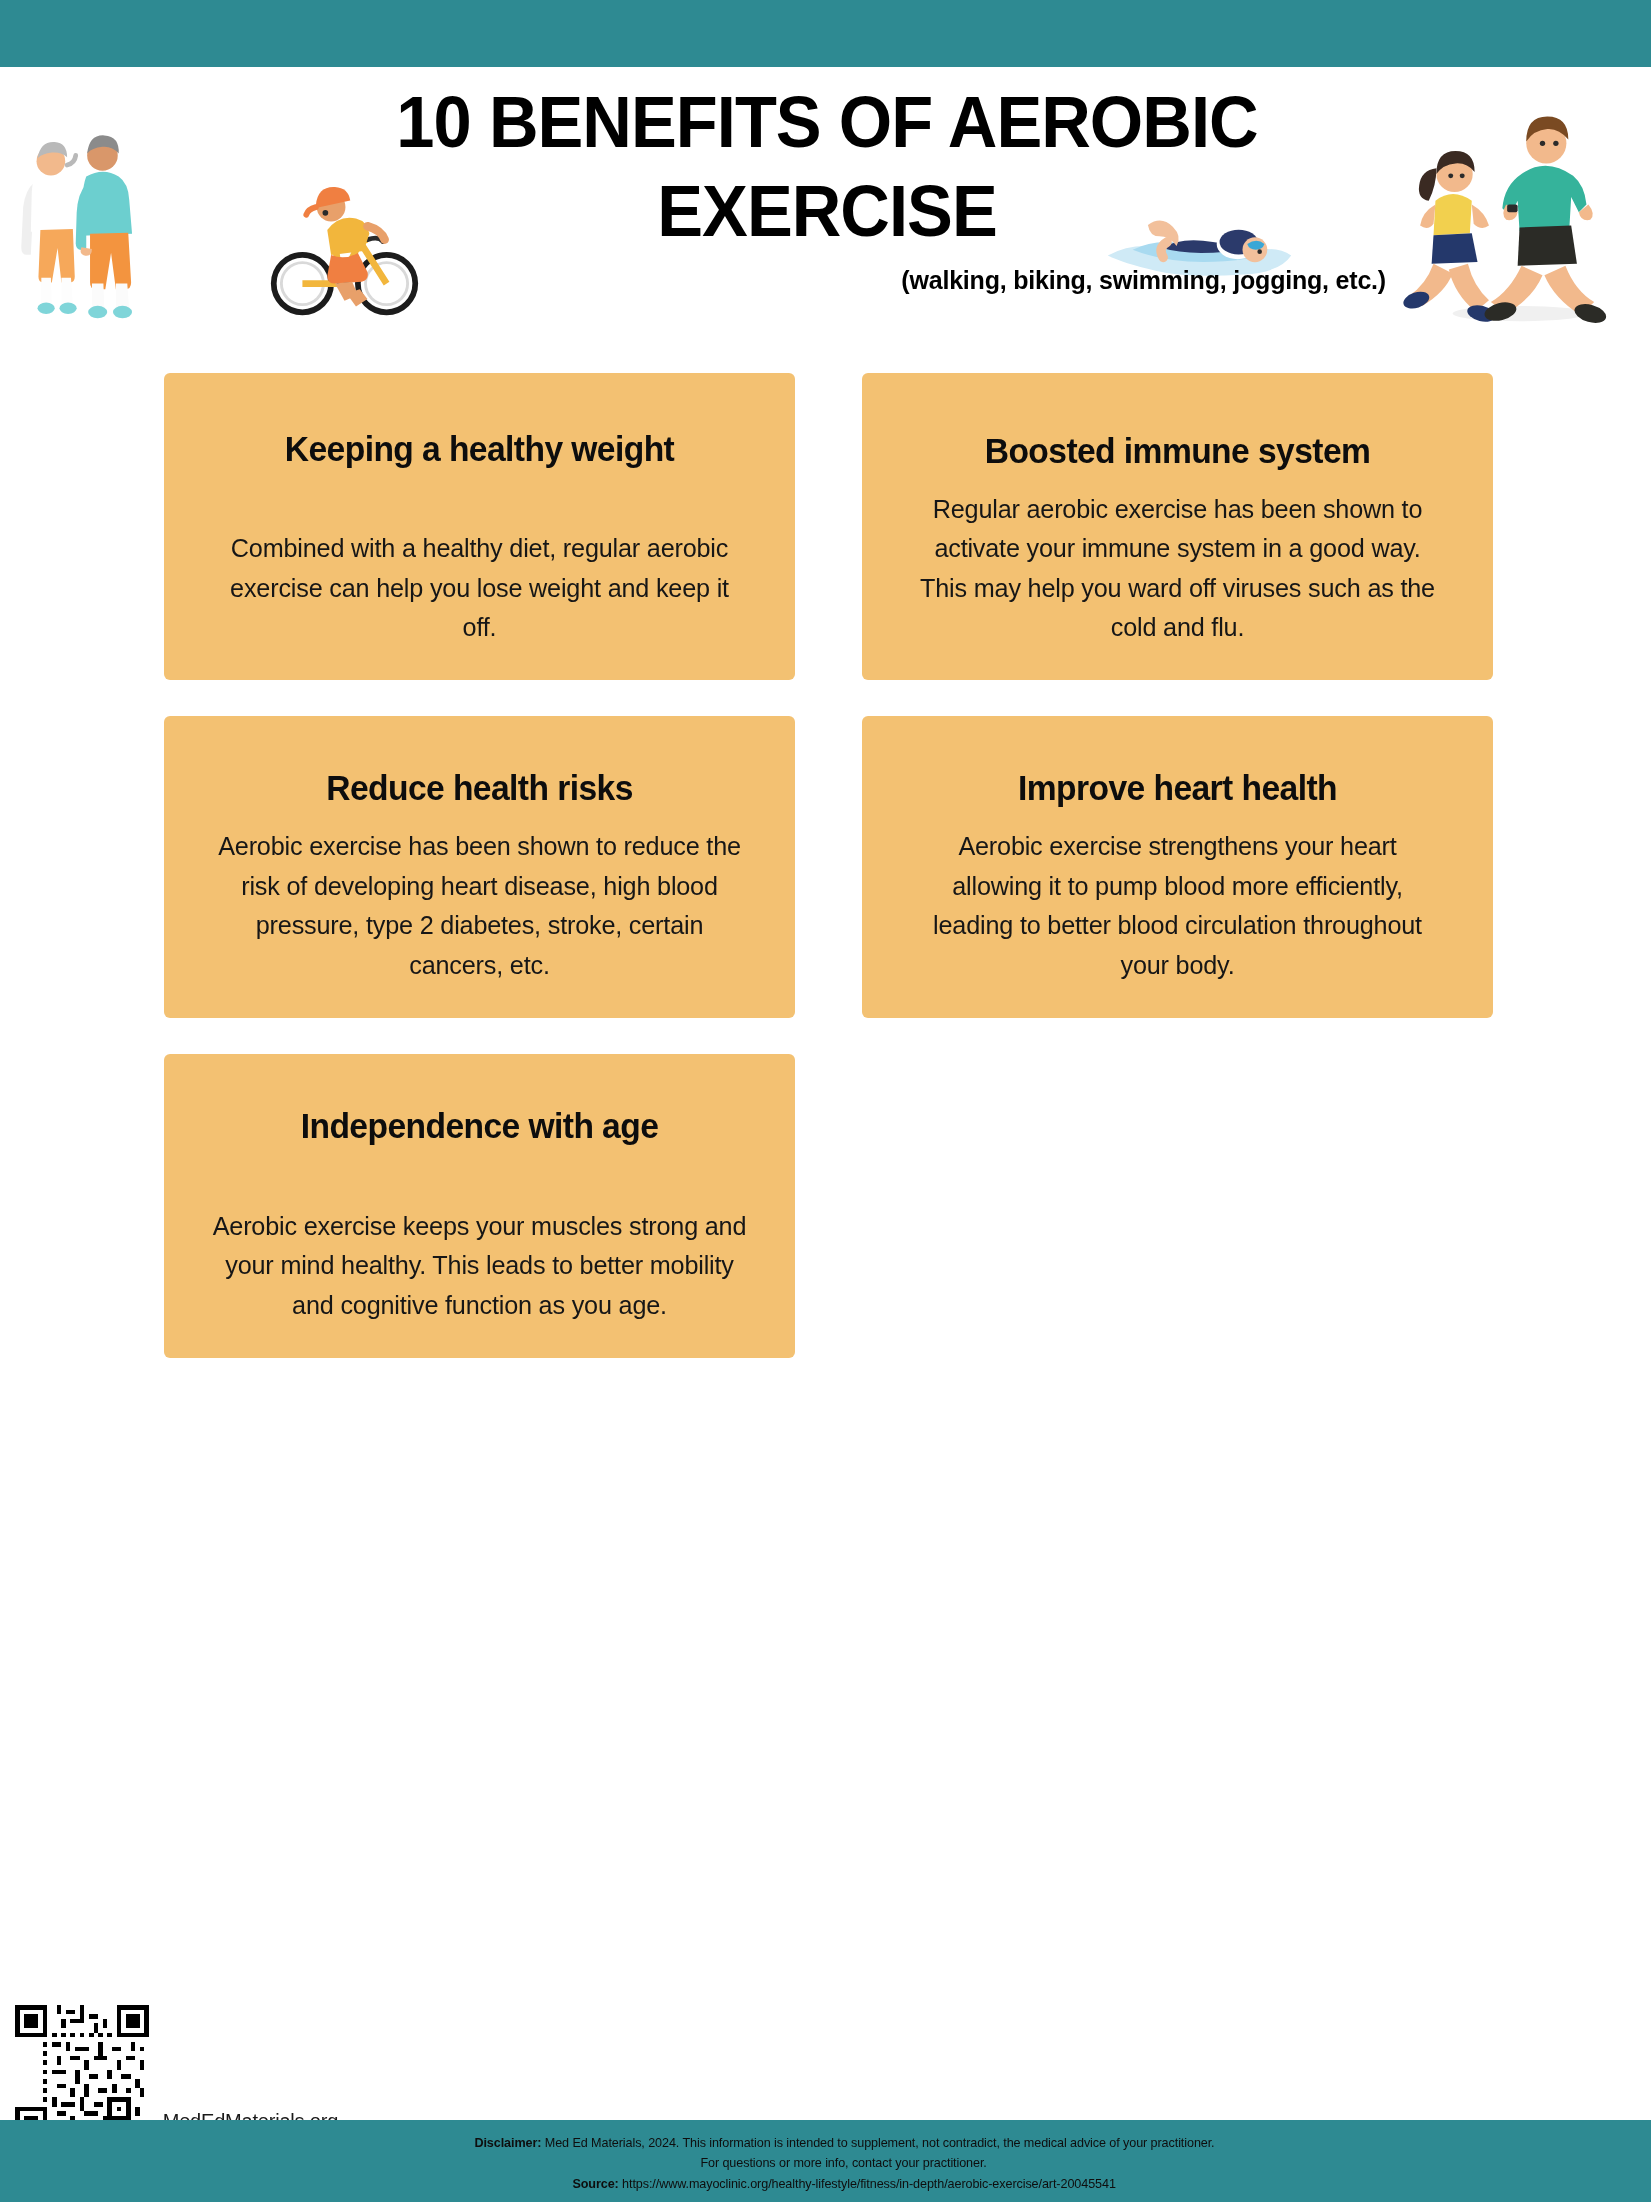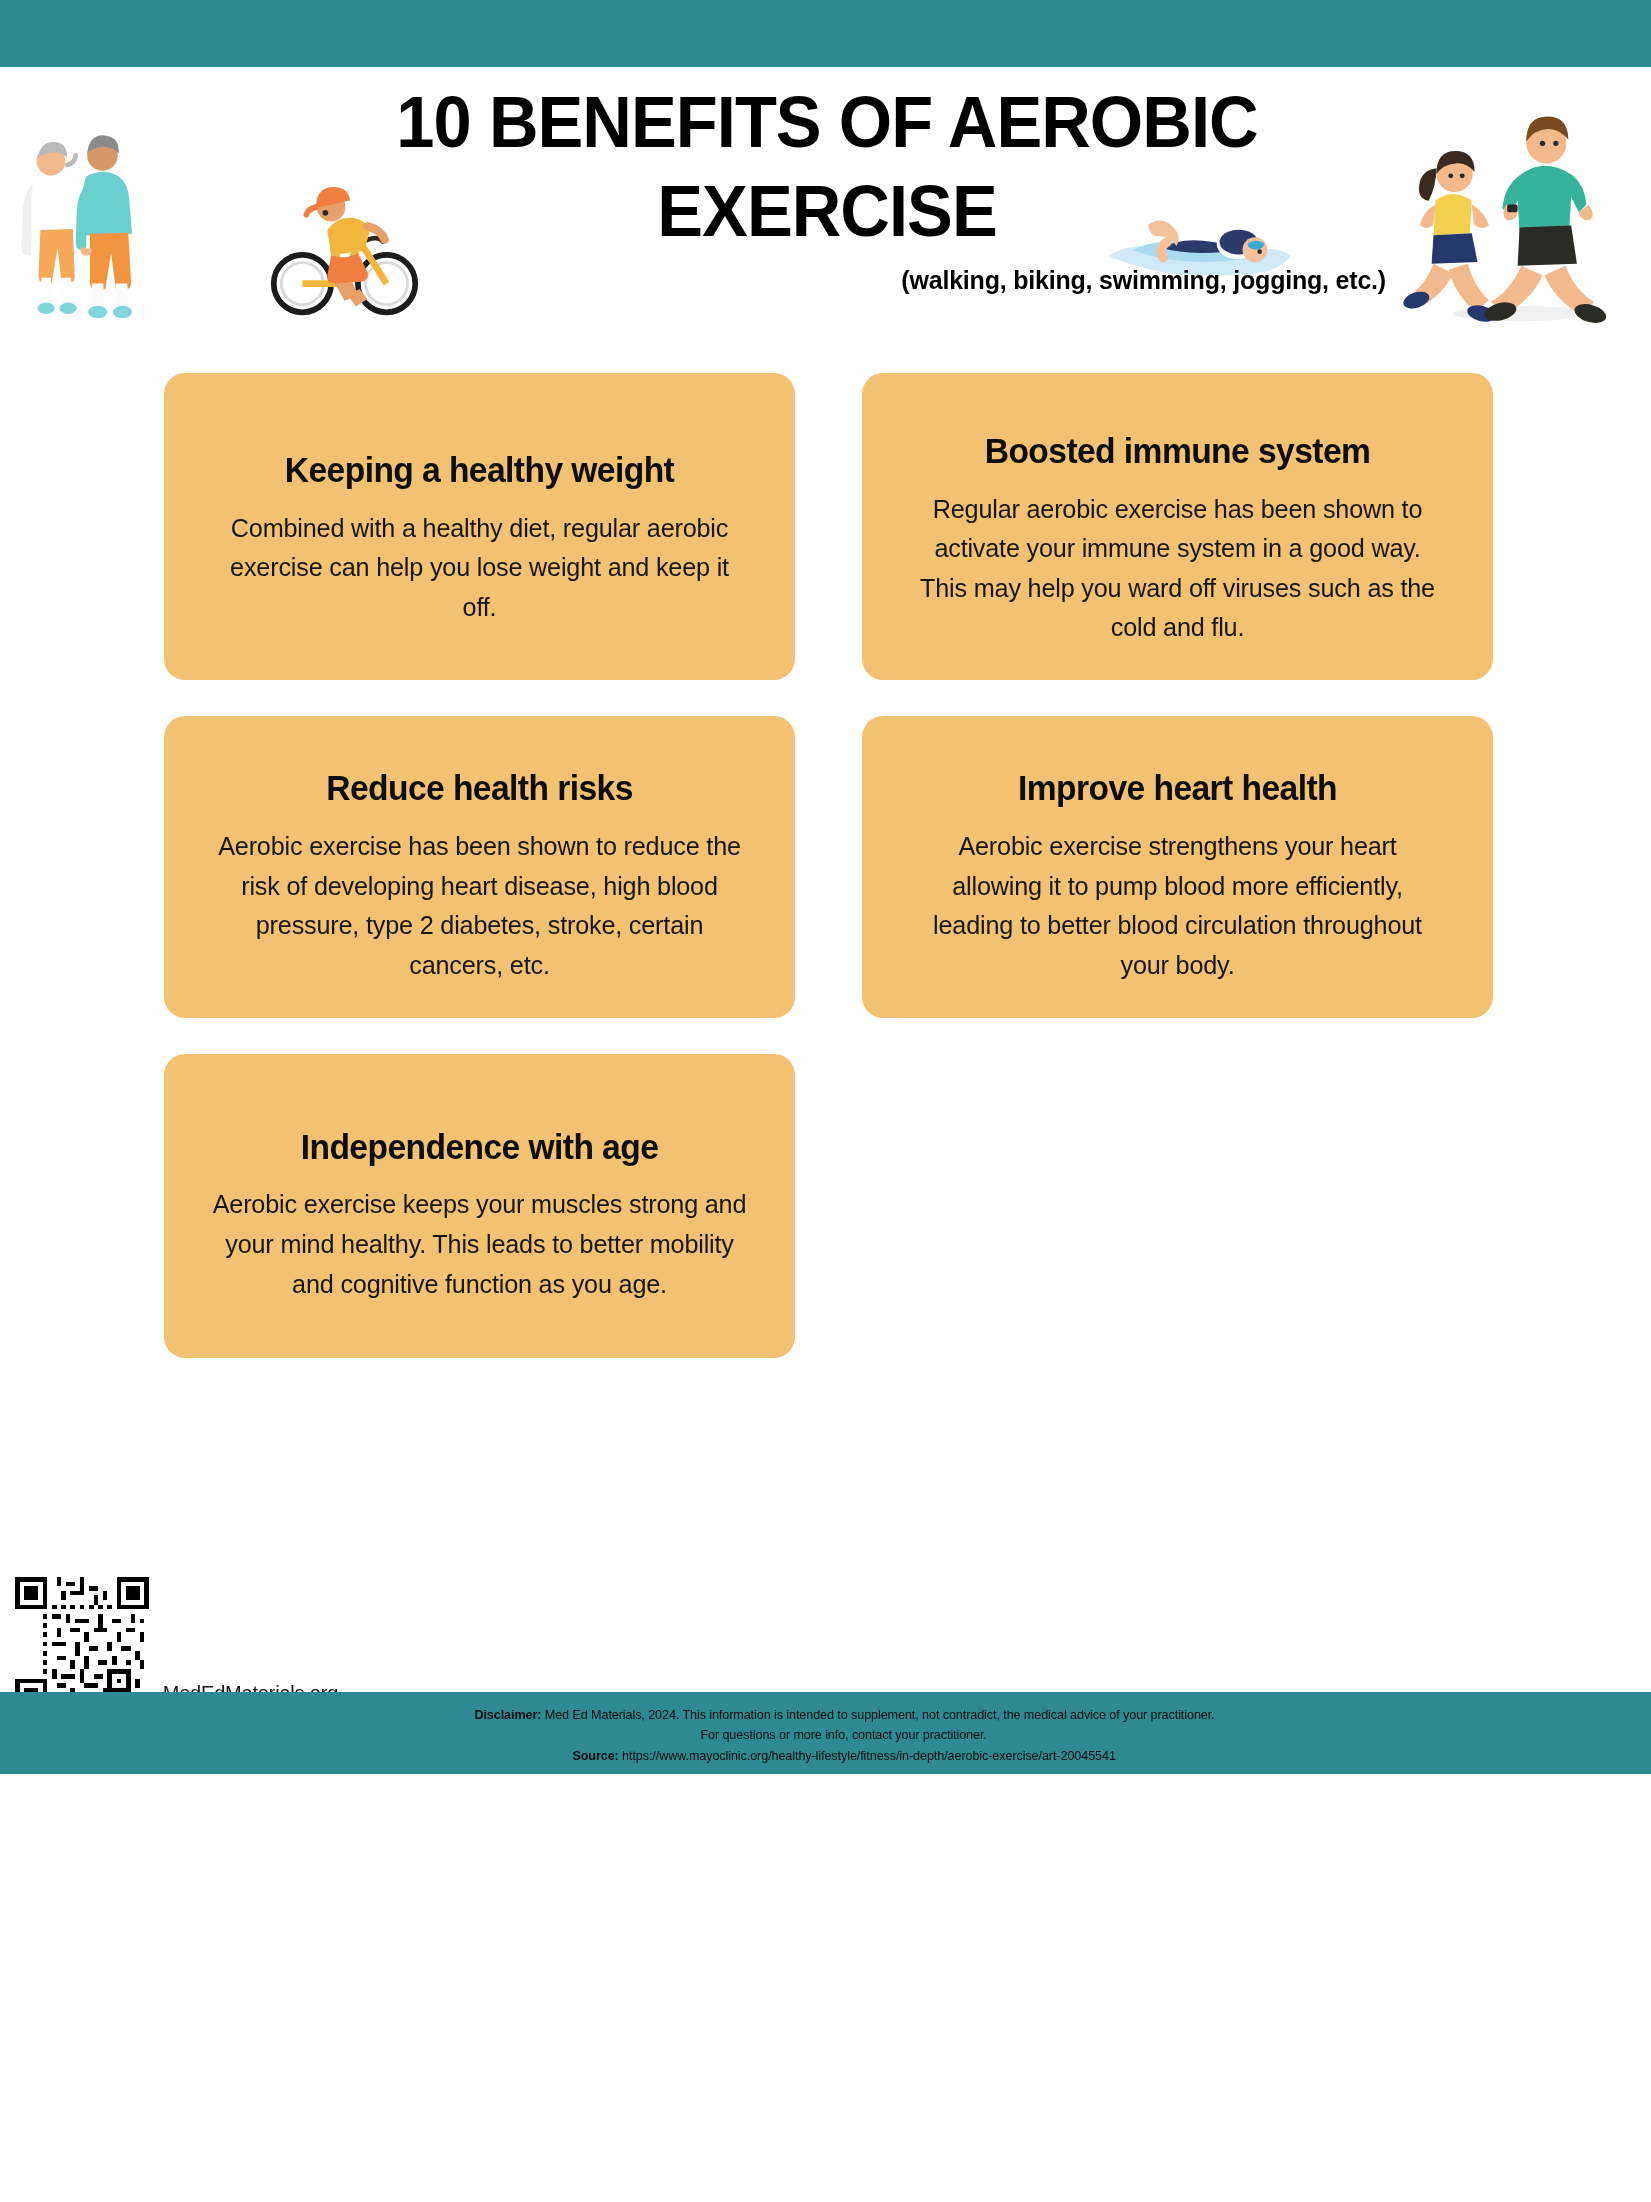--- a/index.html
+++ b/index.html
@@ -6,21 +6,21 @@
   html, body {
     width: 1652px;
     height: 2202px;
     background: #ffffff;
     font-family: "Liberation Sans", sans-serif;
     overflow: hidden;
   }
   .poster {
     position: relative;
     width: 1652px;
-    height: 1774px;
+    height: 2202px;
     background: #ffffff;
   }
 
   
   .top-bar {
     position: absolute;
     top: 0; left: 0;
     width: 1652px;
     height: 67px;
     background: #2e8a92;
@@ -71,26 +71,26 @@
     top: 373px;
     left: 164px;
     width: 1329px;
     display: grid;
     grid-template-columns: 631px 631px;
     column-gap: 67px;
     row-gap: 36px;
   }
   .card {
     background: #f3c172;
-    border-radius: 21px;
+    border-radius: 6px;
     padding: 29px 40px 32.5px 40px;
     text-align: center;
     display: flex;
     flex-direction: column;
-    justify-content: center;
+    justify-content: space-between;
   }
   .card-r1 { min-height: 304px; }
   .card-r2 { min-height: 296px; }
   .card-r3 { min-height: 296px; }
   .card-r4 { min-height: 304px; }
   .card-r5 { min-height: 304px; }
 
   .card-title {
     font-family: "Liberation Sans", sans-serif;
     font-weight: 700;

